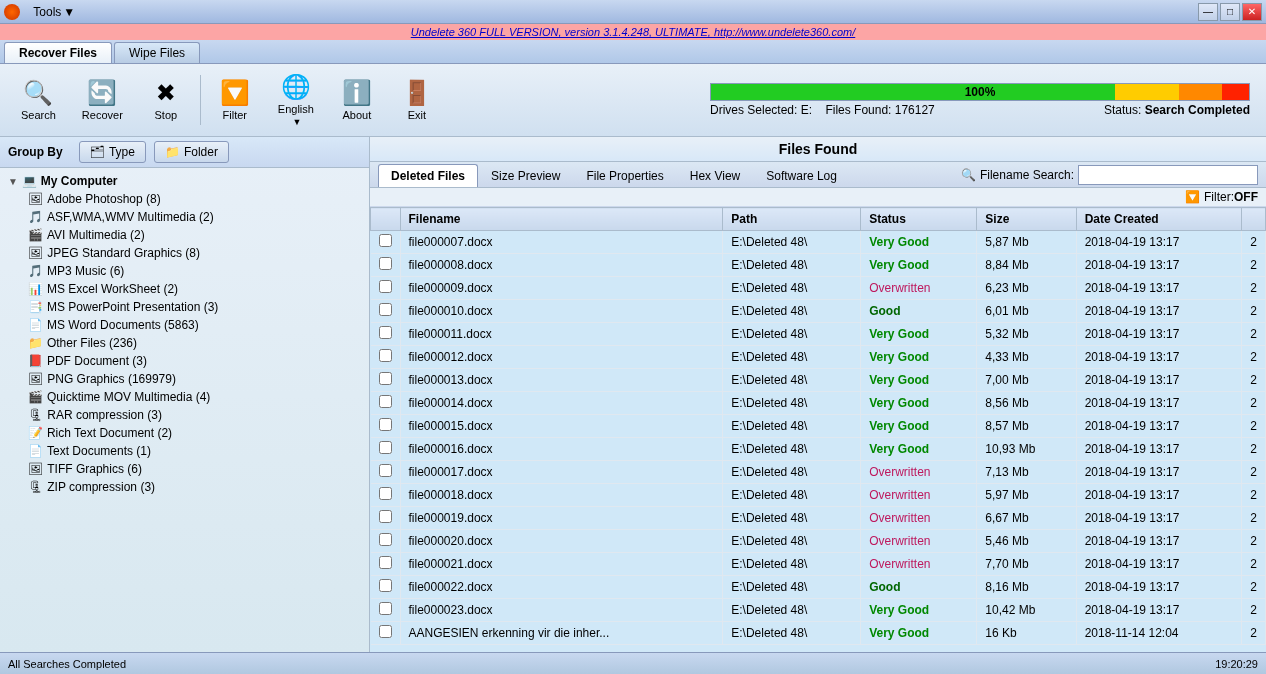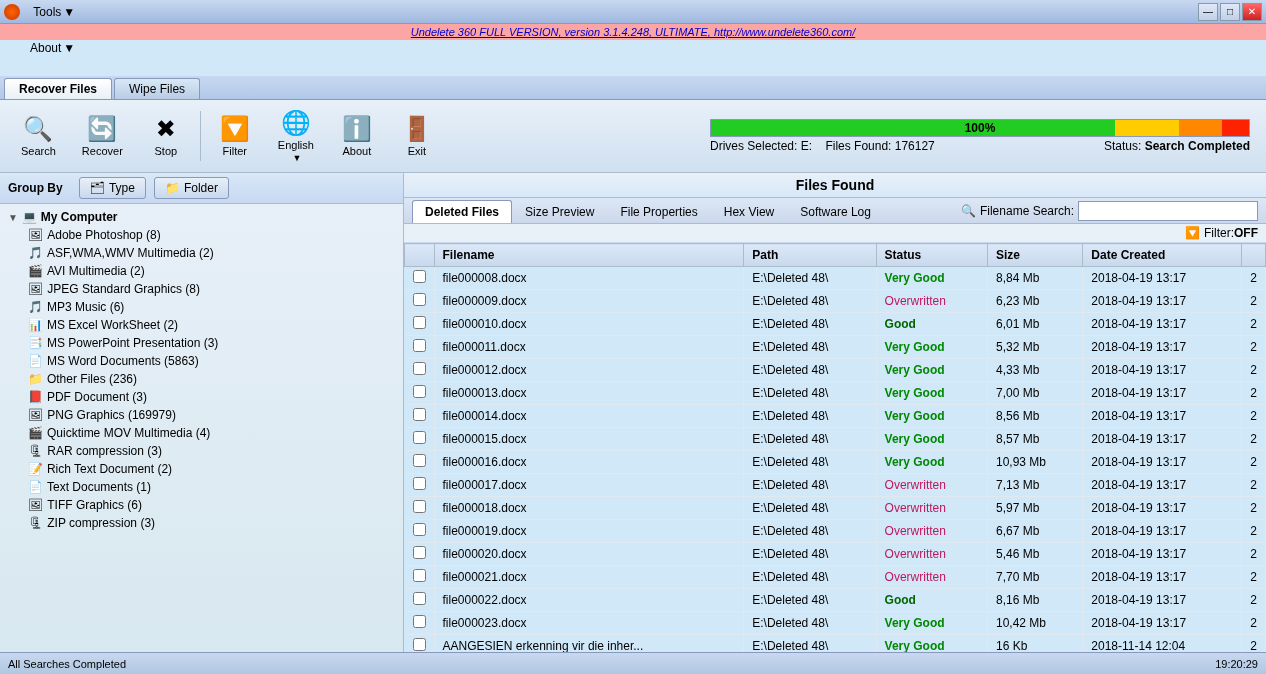--- a/index.html
+++ b/index.html
@@ -74,21 +74,20 @@
     }
 
     
     .tab-bar {
       background: linear-gradient(to bottom, #c8d8f0, #b0c8e8);
       display: flex;
       align-items: center;
       padding: 2px 4px 0;
       gap: 2px;
       border-bottom: 1px solid #8899bb;
-      margin-top: 36px;
     }
     .tab {
       padding: 3px 14px;
       background: linear-gradient(to bottom, #d8e8f8, #b8cce4);
       border: 1px solid #8899bb;
       border-bottom: none;
       cursor: pointer;
       font-size: 12px;
       border-radius: 3px 3px 0 0;
     }
@@ -175,21 +174,21 @@
 
     
     .main-area {
       display: flex;
       flex: 1;
       overflow: hidden;
     }
 
     
     .sidebar {
-      width: 404px;
+      width: 370px;
       background: linear-gradient(to bottom, #e8f0f8, #d8e8f0);
       border-right: 1px solid #aabbcc;
       display: flex;
       flex-direction: column;
     }
     .group-by-bar {
       display: flex;
       align-items: center;
       padding: 4px 8px;
       gap: 8px;
@@ -562,20 +561,29 @@
             <th>Path</th>
             <th>Status</th>
             <th>Size</th>
             <th>Date Created</th>
             <th style="width:14px;"></th>
           </tr>
         </thead>
         <tbody id="file-table-body">
             <tr>
     <td class="checkbox-cell"><input type="checkbox" style=""></td>
+    <td>file000007.docx</td>
+    <td>E:\Deleted 48\</td>
+    <td class="status-vg">Very Good</td>
+    <td>5,87 Mb</td>
+    <td>2018-04-19 13:17</td>
+    <td>2</td>
+  </tr>
+            <tr>
+    <td class="checkbox-cell"><input type="checkbox" style=""></td>
     <td>file000008.docx</td>
     <td>E:\Deleted 48\</td>
     <td class="status-vg">Very Good</td>
     <td>8,84 Mb</td>
     <td>2018-04-19 13:17</td>
     <td>2</td>
   </tr>
             <tr>
     <td class="checkbox-cell"><input type="checkbox" style=""></td>
     <td>file000009.docx</td>

